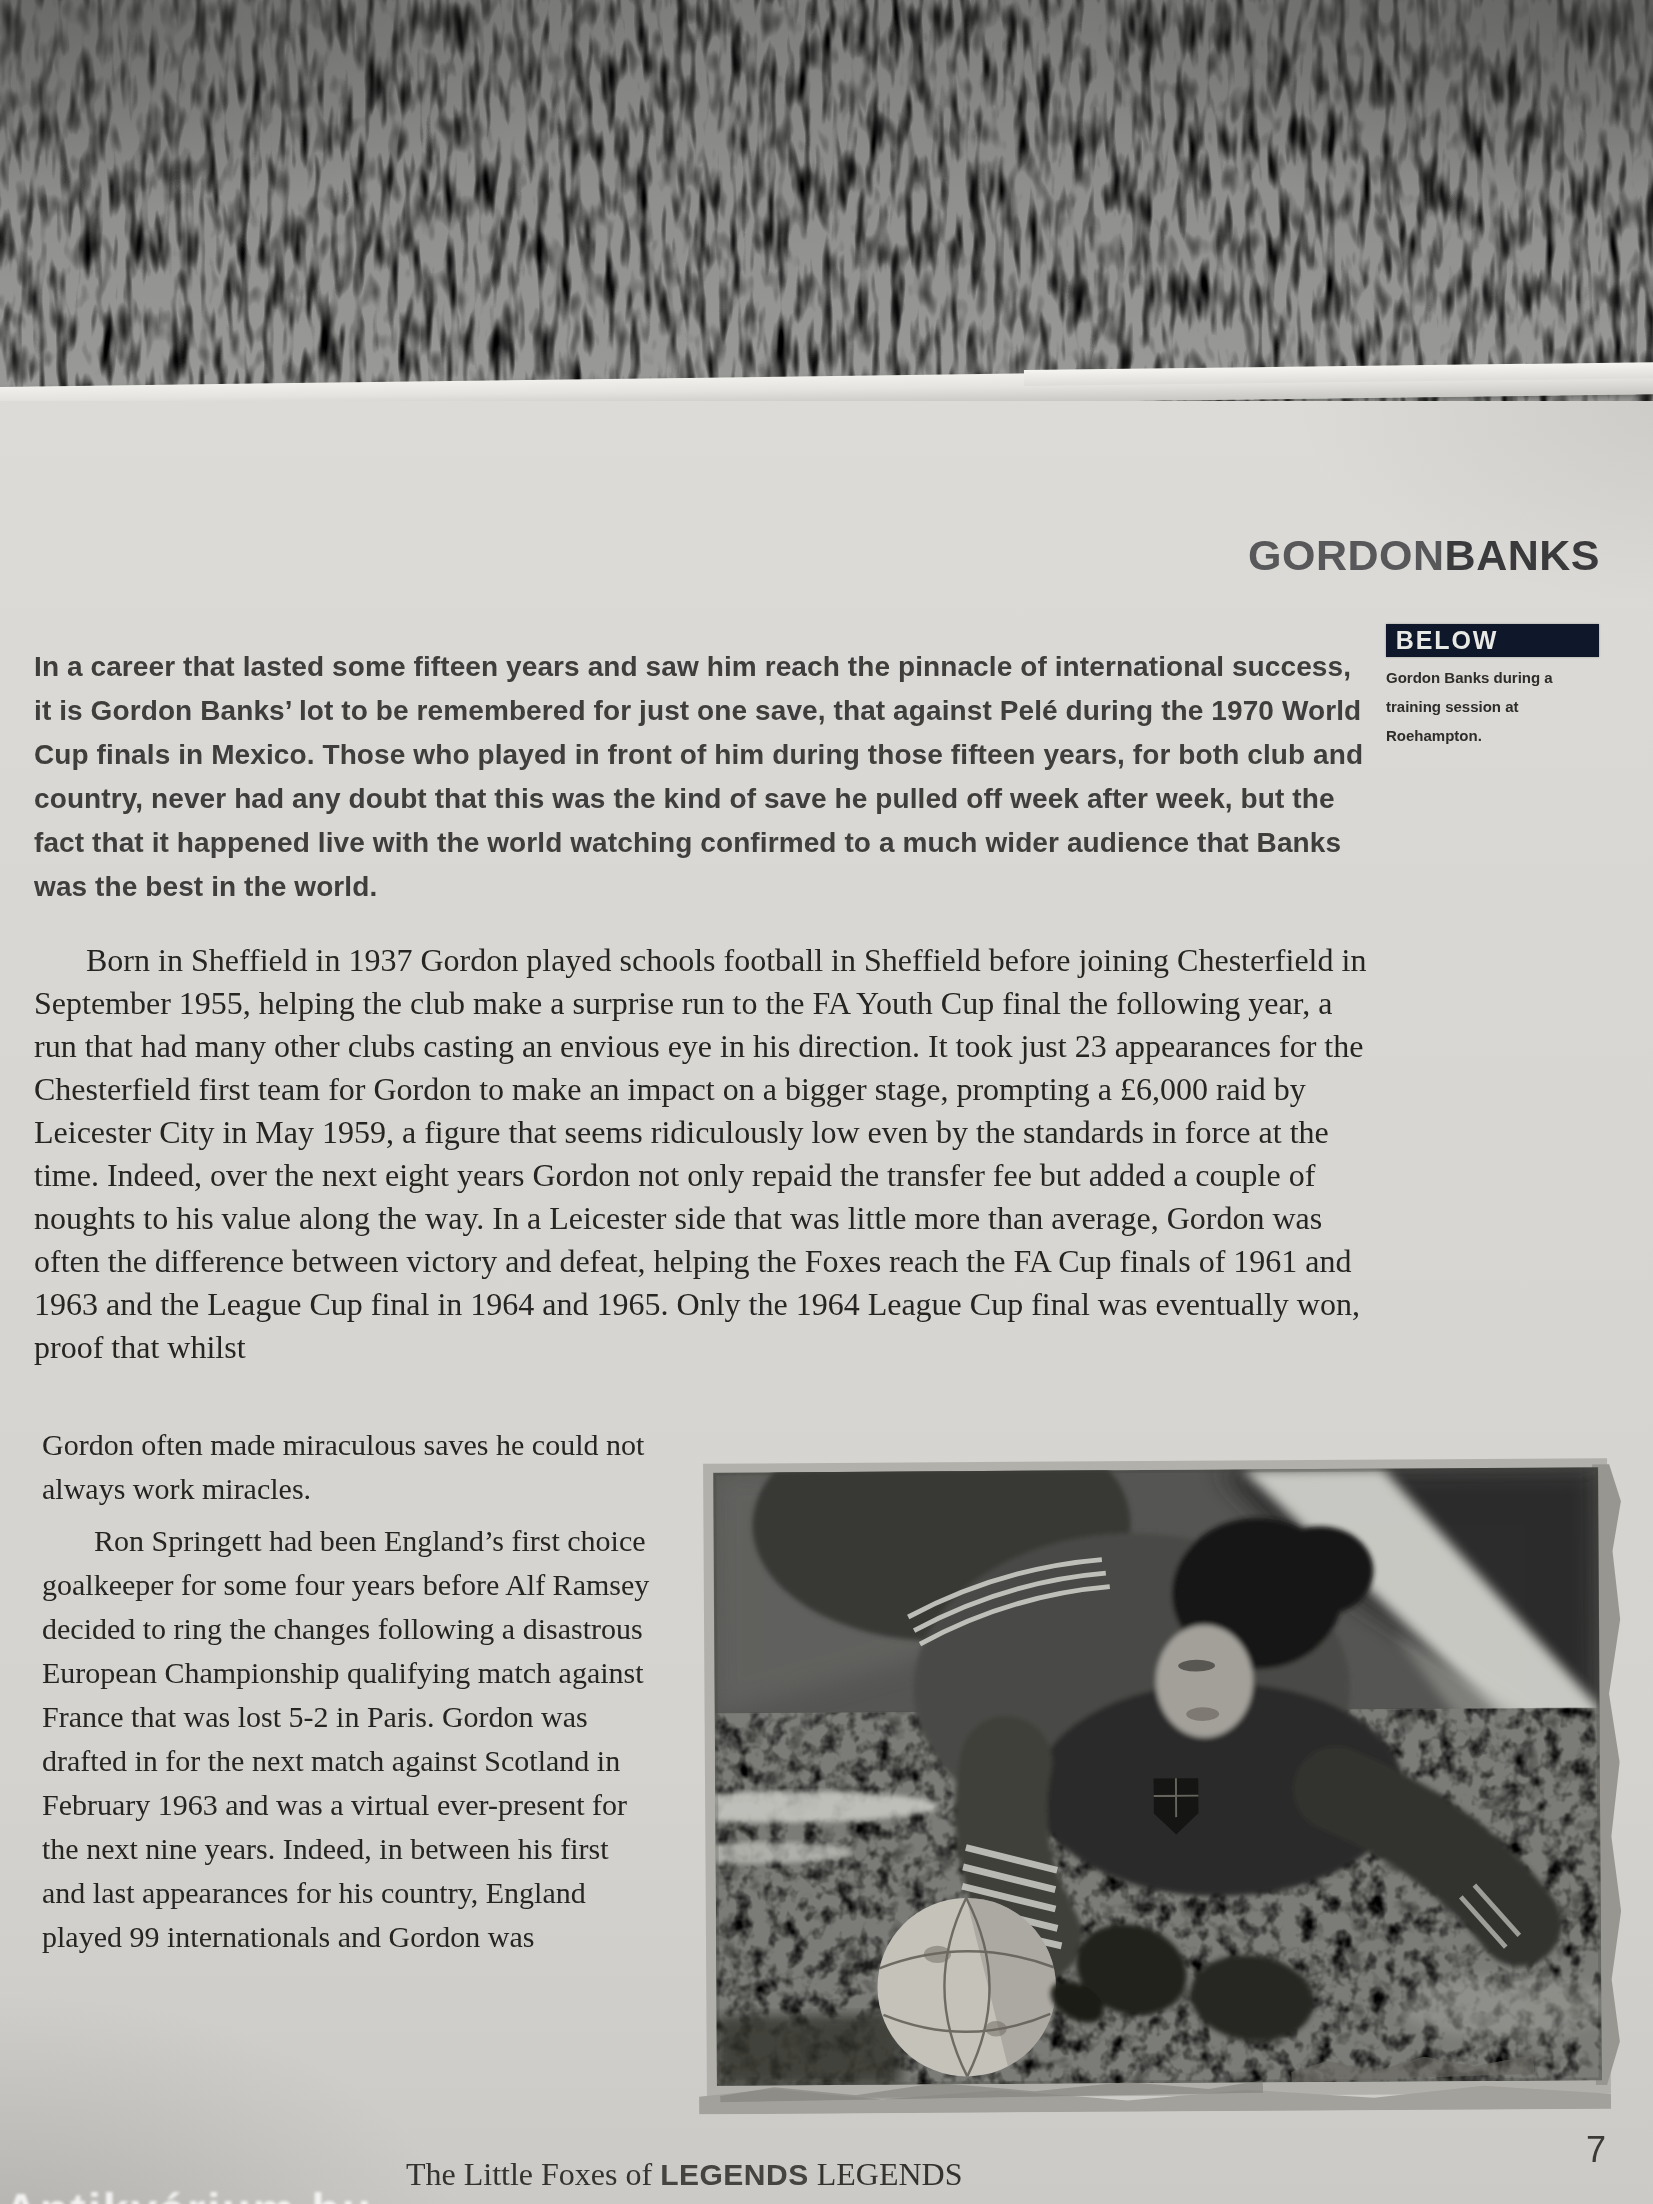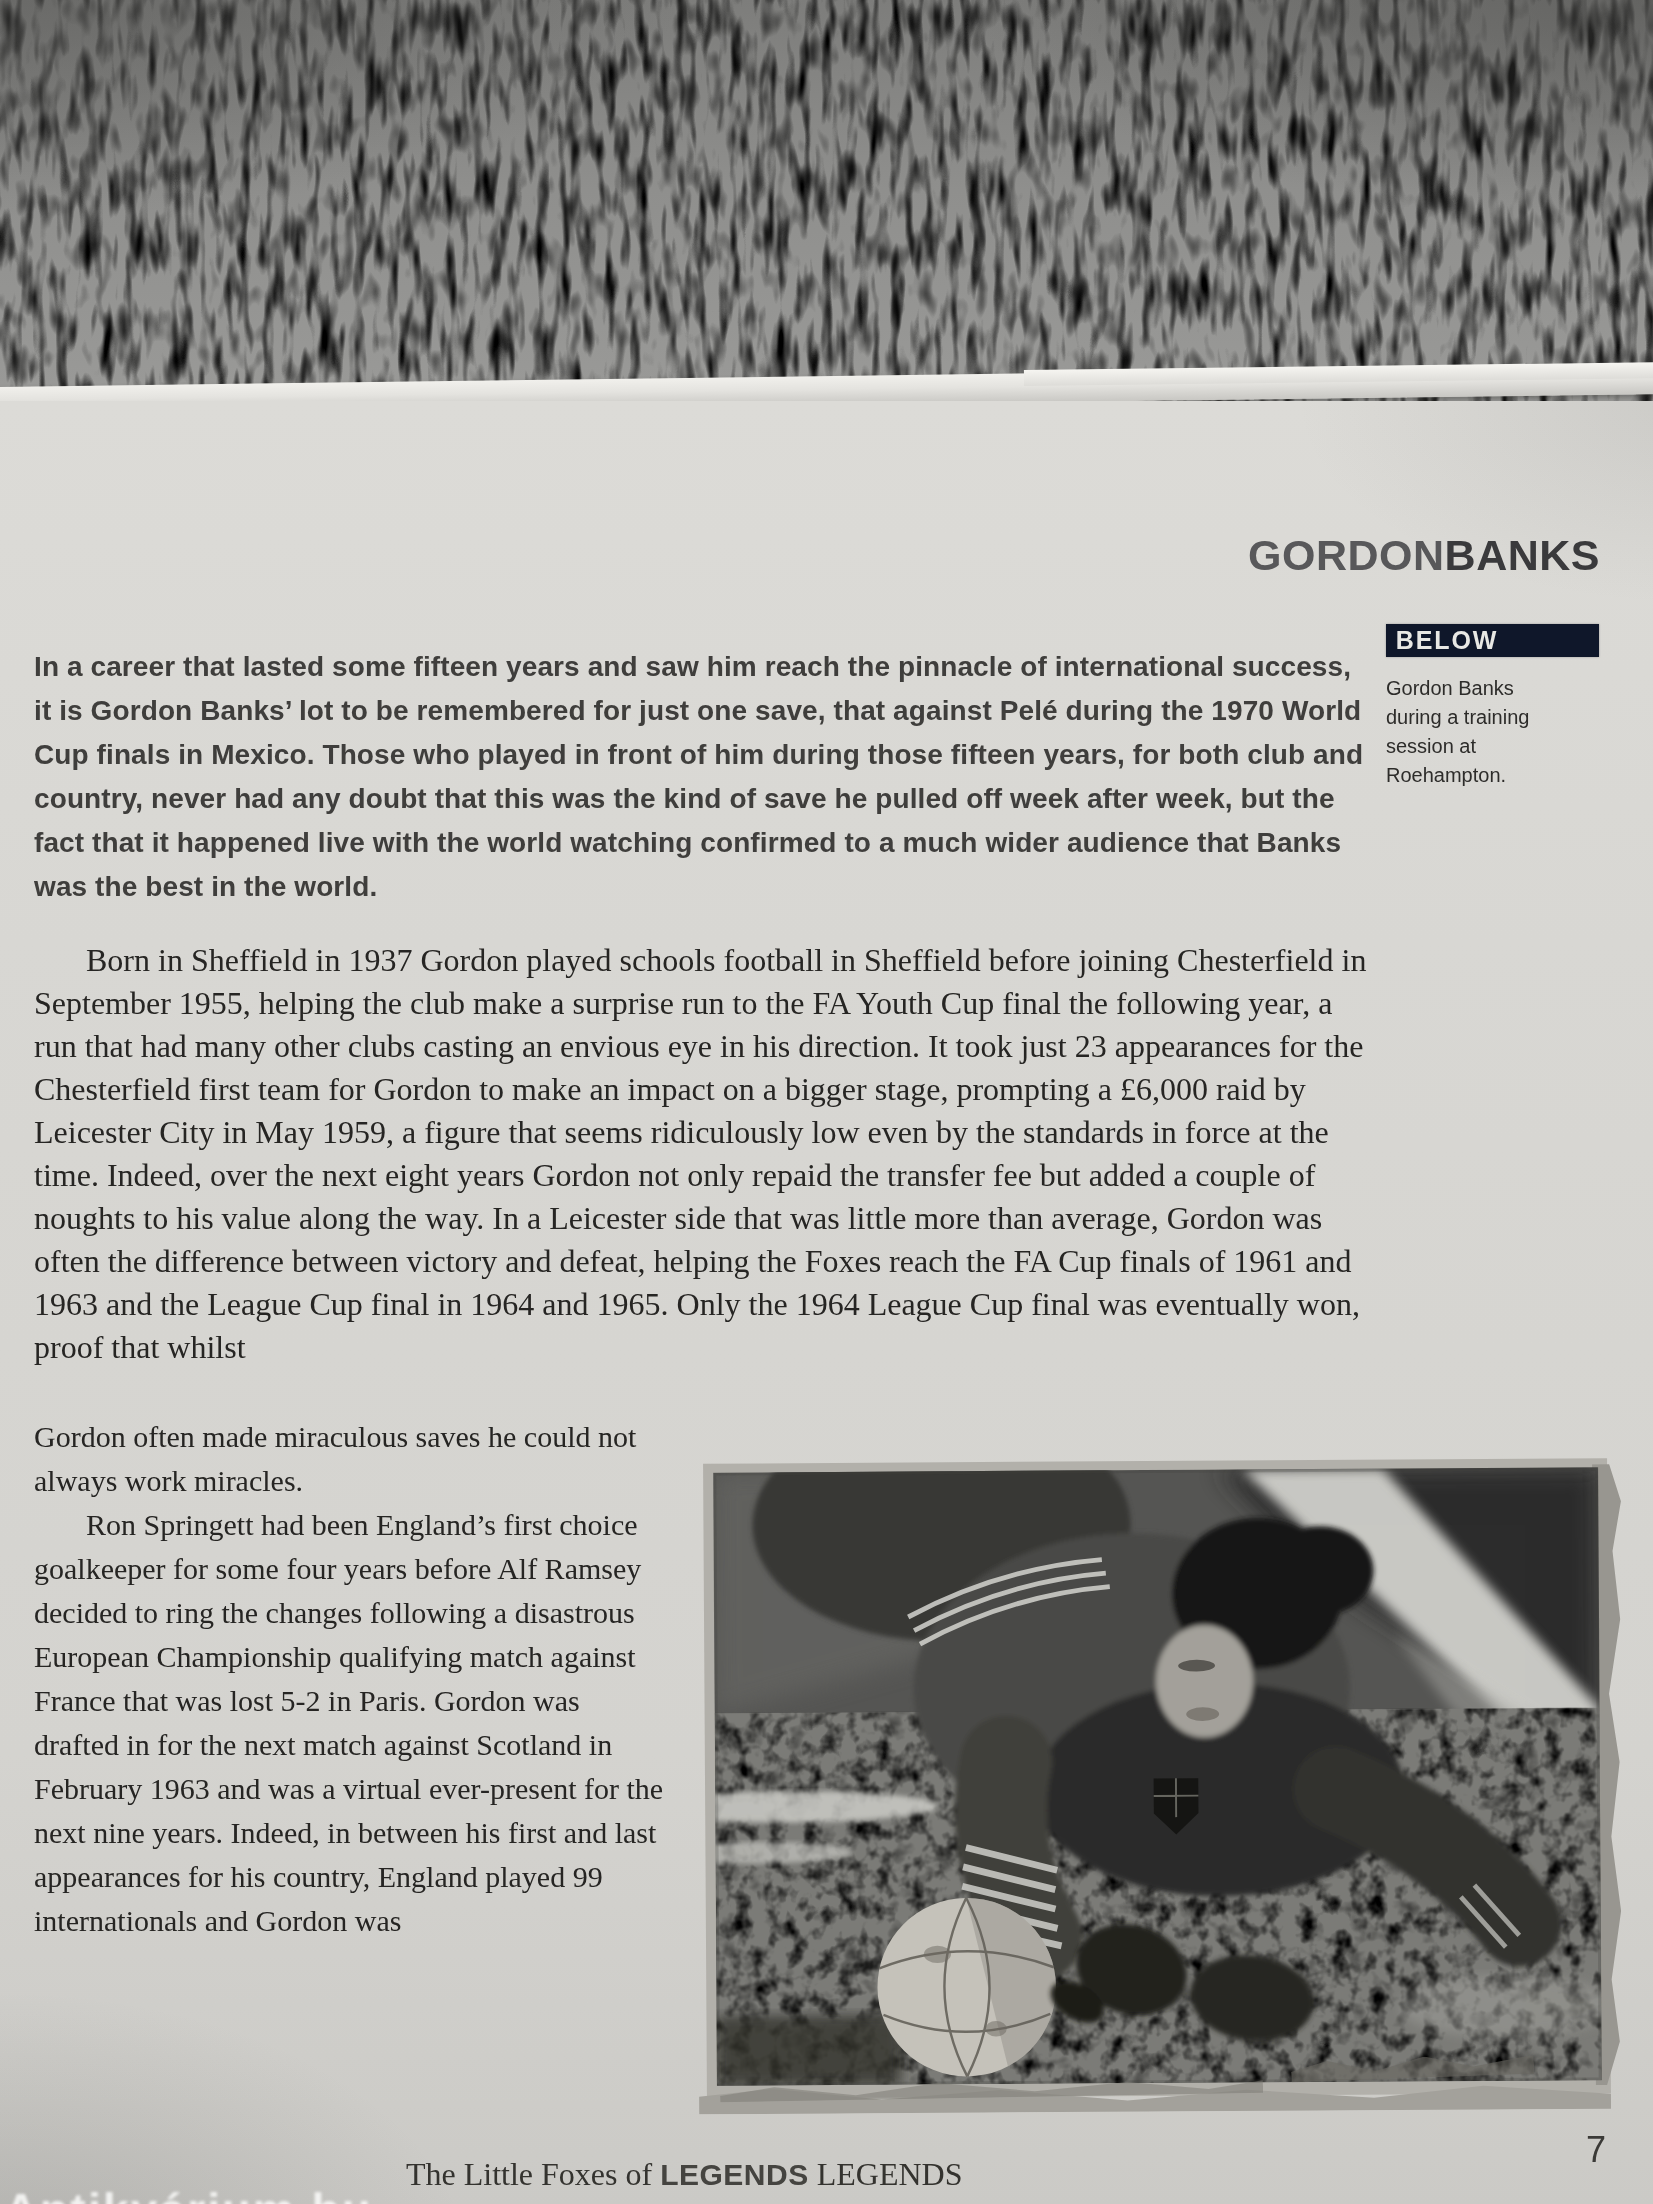--- a/index.html
+++ b/index.html
@@ -46,34 +46,34 @@
   .callout{position:absolute;left:1386px;top:624px;width:225px;}
   .callout-bar{
     width:213px;height:33px;background:#0f172a;
     box-shadow:0 0 1.9px rgba(60,60,58,.4);
   }
   .callout-bar span{
     display:inline-block;padding-left:9.7px;font-weight:700;font-size:25px;
     line-height:33px;letter-spacing:1.9px;color:#e8e8e4;
   }
   .callout-caption{
-    margin-top:17px;width:173px;font-size:20px;line-height:29px;color:#2d2c2a;
+    margin-top:6px;width:173px;font-size:15px;line-height:29px;color:#2d2c2a;font-weight:bold;
   }
   
   .body-wide{
     position:absolute;left:34px;top:939px;width:1344px;
     font-family:Liberation Serif, serif;font-size:32px;line-height:43px;
     color:#262523;text-indent:52px;
   }
   .body-col{
     position:absolute;left:34px;top:1415px;width:631px;
     font-family:"Liberation Serif",serif;font-size:30px;line-height:44px;
     color:#262523;
   }
-  .body-col p{margin:0;}
+  .body-col p{margin:8px;}
   .body-col p.indent{text-indent:52px;}
   
   .photo{
     position:absolute;left:705px;top:1461px;width:904px;height:635px;
     transform:rotate(-0.35deg);
     background:#b2b0aa;
     padding:0;box-sizing:border-box;
   }
   .photo svg{position:absolute;left:9.7px;top:8.7px;}
   .tear-right{

